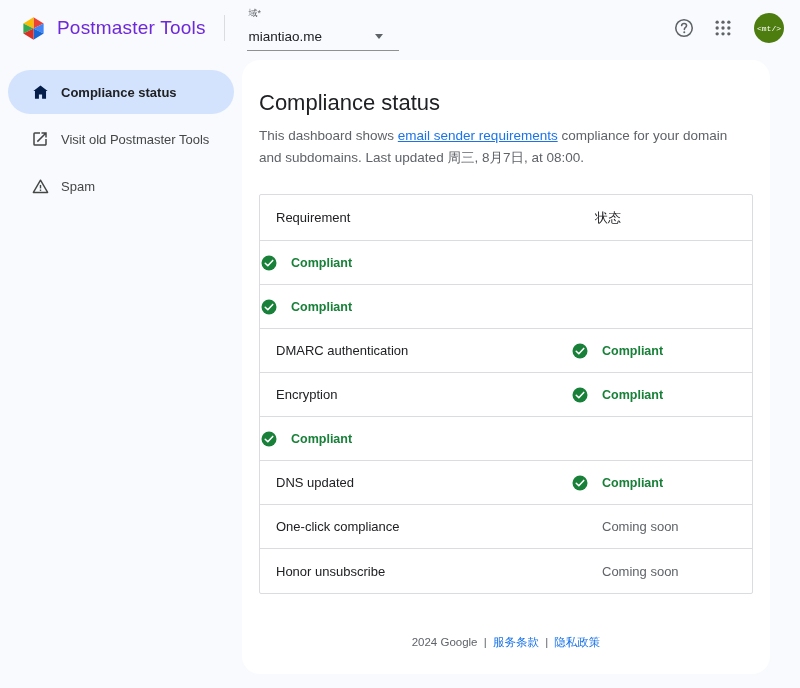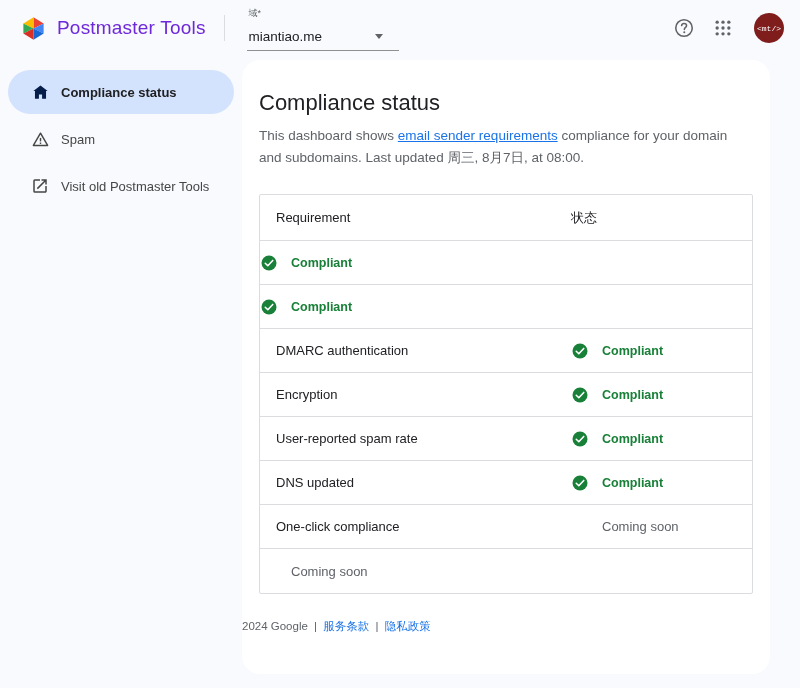--- a/index.html
+++ b/index.html
@@ -15,21 +15,21 @@
   .logo { width:27px; height:27px; margin-right:10px; display:flex; flex:none; }
   .app-title { font-size:19px; color:#6d28d9; letter-spacing:.2px; white-space:nowrap; }
   .header-divider { width:1px; height:26px; background:#dadce0; margin:0 22px 0 18px; flex:none; }
   .domain-selector { width:152px; padding:3px 2px 6px 2px; border-bottom:1px solid #8e918f; cursor:pointer; }
   .domain-label { font-size:9px; color:#5f6368; line-height:11px; }
   .domain-value-row { display:flex; align-items:center; justify-content:space-between; margin-top:10px; }
   .domain-value { font-size:13.5px; color:#202124; }
   .caret { width:0; height:0; border-left:4.5px solid transparent; border-right:4.5px solid transparent; border-top:5px solid #5f6368; margin-right:14px; }
   .header-right { margin-left:auto; display:flex; align-items:center; gap:15px; }
   .icon-btn { width:24px; height:24px; display:flex; align-items:center; justify-content:center; cursor:pointer; }
-  .avatar { width:30px; height:30px; border-radius:50%; background:#7f1d1d; color:#fff;
+  .avatar { width:30px; height:30px; border-radius:50%; background:#4d7c0f; color:#fff;
             font-family:"Liberation Mono", monospace; font-size:8px; display:flex; align-items:center;
             justify-content:center; cursor:pointer; margin-left:4px; flex:none; }
 
   
   .layout { display:flex; height:632px; }
 
   
   .sidebar { width:242px; flex:none; padding:14px 8px 0 8px; }
   .nav-item { display:flex; align-items:center; height:44px; padding:0 12px 0 22px;
               border-radius:24px; font-size:13px; color:#444746; cursor:pointer; margin-bottom:3px; }
@@ -40,29 +40,29 @@
   .main { flex:1; background:#ffffff; border-radius:18px; margin:4px 30px 14px 0;
           padding:30px 17px 0 17px; position:relative; height:614px; }
   .page-title { font-size:22px; font-weight:normal; color:#202124; }
   .description { margin-top:9px; font-size:13.5px; line-height:1.6; color:#5f6368; max-width:508px; }
   .link { color:#1a73e8; text-decoration:underline; cursor:pointer; }
 
   
   .table { margin-top:26px; border:1px solid #dadce0; border-radius:2px; }
   .trow { display:flex; align-items:center; height:44px; border-bottom:1px solid #dadce0; }
   .trow:last-child { border-bottom:none; }
-  .trow.thead { height:46px; }
+  .trow.thead { height:46px;gap:24px; }
   .cell-req { width:311px; flex:none; padding-left:16px; font-size:13px; color:#202124; }
   .cell-status { flex:1; display:flex; align-items:center; font-size:13px; color:#202124; }
   .status-icon-slot { width:18px; height:18px; margin-right:13px; display:flex; flex:none; }
   .status-compliant { color:#188038; font-weight:bold; font-size:12.5px;text-align:center; }
   .status-soon { color:#5f6368; font-size:13px; }
 
   
-  .card-footer { position:absolute; left:0; right:0; bottom:40px; text-align:left;
+  .card-footer { position:absolute; left:0; right:0; bottom:24px; text-align:center;
                  font-size:11.5px; color:#5f6368;margin-top:30px; }
   .footer-link { color:#1a73e8; text-decoration:none; cursor:pointer; }
   .sep { color:#5f6368; margin:0 3px; }
 </style>
 </head>
 <body>
 
 <div class="page">
 
   <header class="header">
@@ -121,38 +121,38 @@
         <span class="nav-icon">
           <svg viewBox="0 0 24 24" width="19" height="19" aria-hidden="true">
             <path d="M12 3.2 L21 10 L19 10 L19 20 L14 20 L14 14.5 L10 14.5 L10 20 L5 20 L5 10 L3 10 Z" fill="#041e49"></path>
           </svg>
         </span>
         <span>Compliance status</span>
       </div>
 
       <div class="nav-item">
         <span class="nav-icon">
+          <svg viewBox="0 0 24 24" width="18" height="18" aria-hidden="true">
+            <path d="M19 19H5V5h7V3H5a2 2 0 0 0-2 2v14a2 2 0 0 0 2 2h14c1.1 0 2-.9 2-2v-7h-2v7z" fill="#444746"></path>
+            <path d="M14 3v2h3.59l-9.83 9.83 1.41 1.41L19 6.41V10h2V3h-7z" fill="#444746"></path>
+          </svg>
+        </span>
+        <span>Visit old Postmaster Tools</span>
+      </div>
+
+      <div class="nav-item">
+        <span class="nav-icon">
           <svg viewBox="0 0 24 24" width="19" height="19" aria-hidden="true">
             <path d="M12 4 L21 19.5 L3 19.5 Z" fill="none" stroke="#444746" stroke-width="1.8" stroke-linejoin="round"></path>
             <rect x="11.1" y="10" width="1.8" height="4.4" fill="#444746"></rect>
             <rect x="11.1" y="15.8" width="1.8" height="1.8" fill="#444746"></rect>
           </svg>
         </span>
         <span>Spam</span>
       </div>
-
-      <div class="nav-item">
-        <span class="nav-icon">
-          <svg viewBox="0 0 24 24" width="18" height="18" aria-hidden="true">
-            <path d="M19 19H5V5h7V3H5a2 2 0 0 0-2 2v14a2 2 0 0 0 2 2h14c1.1 0 2-.9 2-2v-7h-2v7z" fill="#444746"></path>
-            <path d="M14 3v2h3.59l-9.83 9.83 1.41 1.41L19 6.41V10h2V3h-7z" fill="#444746"></path>
-          </svg>
-        </span>
-        <span>Visit old Postmaster Tools</span>
-      </div>
     </nav>
 
     <main class="main">
       <h1 class="page-title">Compliance status</h1>
 
       <p class="description"><span>This dashboard shows </span><a class="link">email sender requirements</a><span> compliance for your domain and subdomains. Last updated 周三, 8月7日, at 08:00.</span></p>
 
       <section class="table">
         <div class="trow thead">
           <div class="cell-req">Requirement</div>
@@ -199,21 +199,20 @@
                 <span class="status-icon-slot">
                   <svg viewBox="0 0 24 24" width="18" height="18" aria-hidden="true">
                     <circle cx="12" cy="12" r="10" fill="#188038"></circle>
                     <path d="M7 12.3 L10.4 15.6 L17 8.6" fill="none" stroke="#ffffff" stroke-width="2.1" stroke-linecap="round" stroke-linejoin="round"></path>
                   </svg>
                 </span>
                 <span class="status-compliant">Compliant</span>
               </div>
             </div>
             <div class="trow">
-              <div class="cell-req">User-reported spam rate</div>
               <div class="cell-status">
                 <span class="status-icon-slot">
                   <svg viewBox="0 0 24 24" width="18" height="18" aria-hidden="true">
                     <circle cx="12" cy="12" r="10" fill="#188038"></circle>
                     <path d="M7 12.3 L10.4 15.6 L17 8.6" fill="none" stroke="#ffffff" stroke-width="2.1" stroke-linecap="round" stroke-linejoin="round"></path>
                   </svg>
                 </span>
                 <span class="status-compliant">Compliant</span>
               </div>
             </div>
@@ -230,20 +229,21 @@
               </div>
             </div>
             <div class="trow">
               <div class="cell-req">One-click compliance</div>
               <div class="cell-status">
                 <span class="status-icon-slot"></span>
                 <span class="status-soon">Coming soon</span>
               </div>
             </div>
             <div class="trow">
+              <div class="cell-req">Honor unsubscribe</div>
               <div class="cell-status">
                 <span class="status-icon-slot"></span>
                 <span class="status-soon">Coming soon</span>
               </div>
             </div>
           </div>
       </section>
 
       <footer class="card-footer">
         <span>2024 Google</span>

